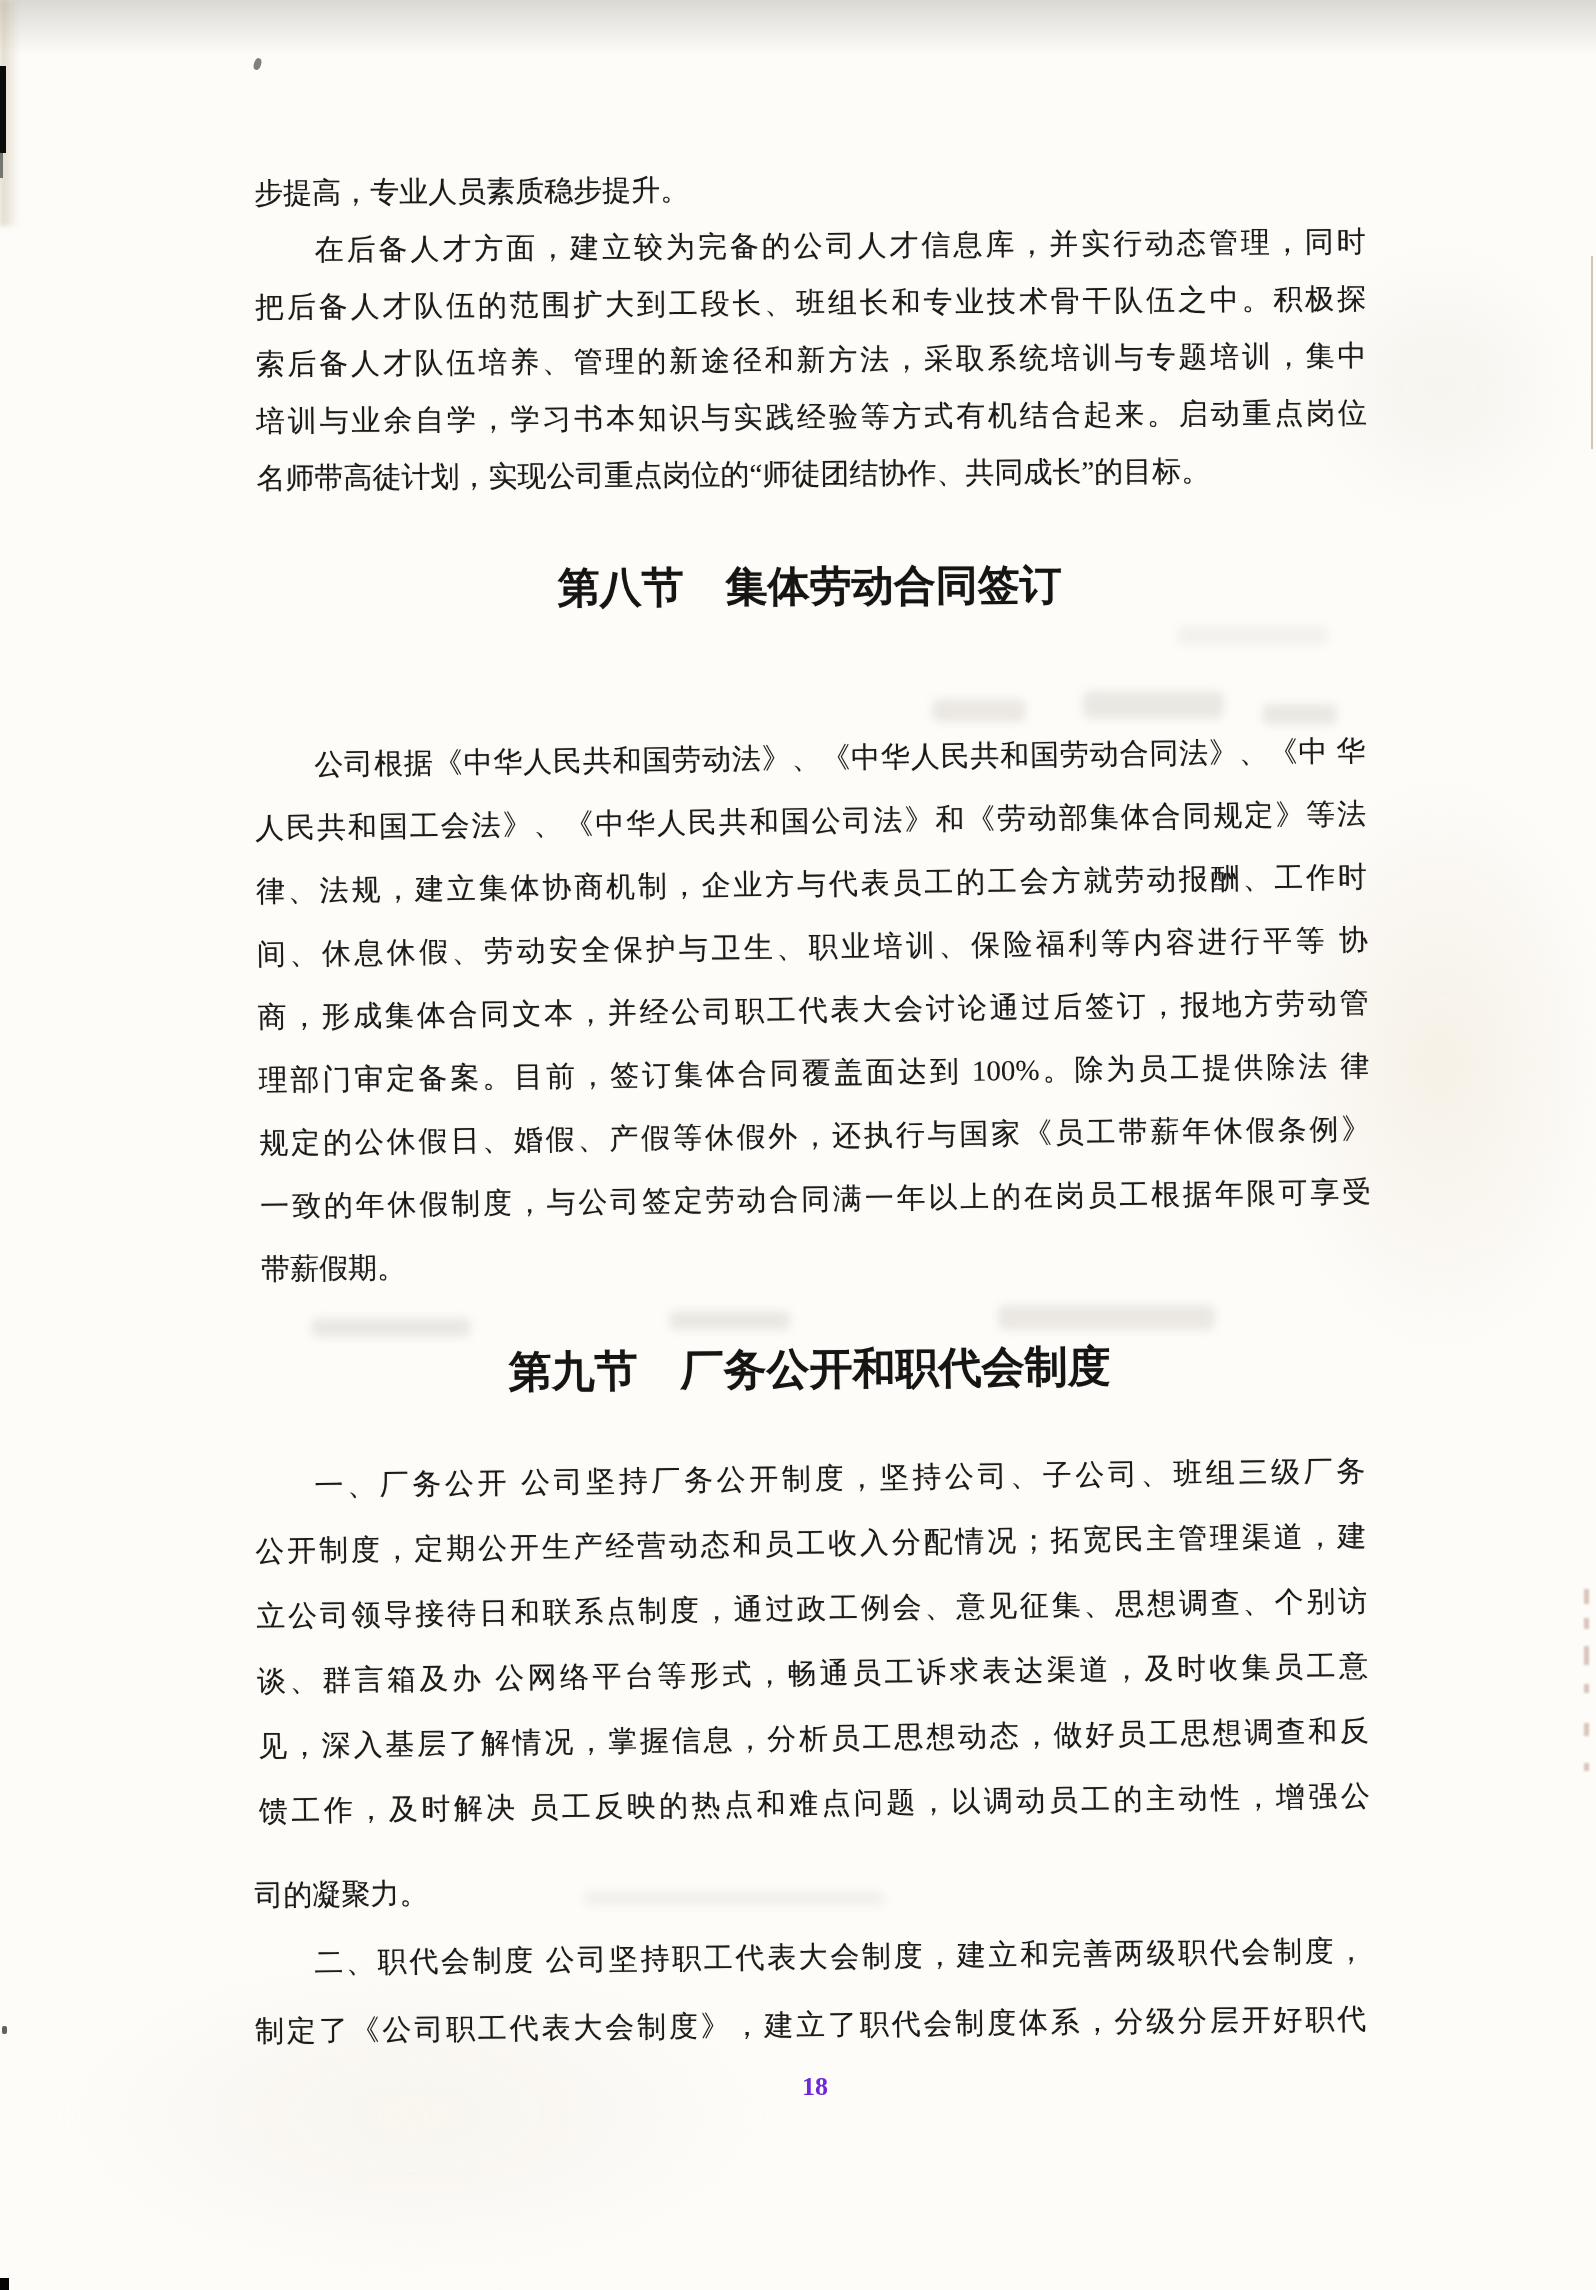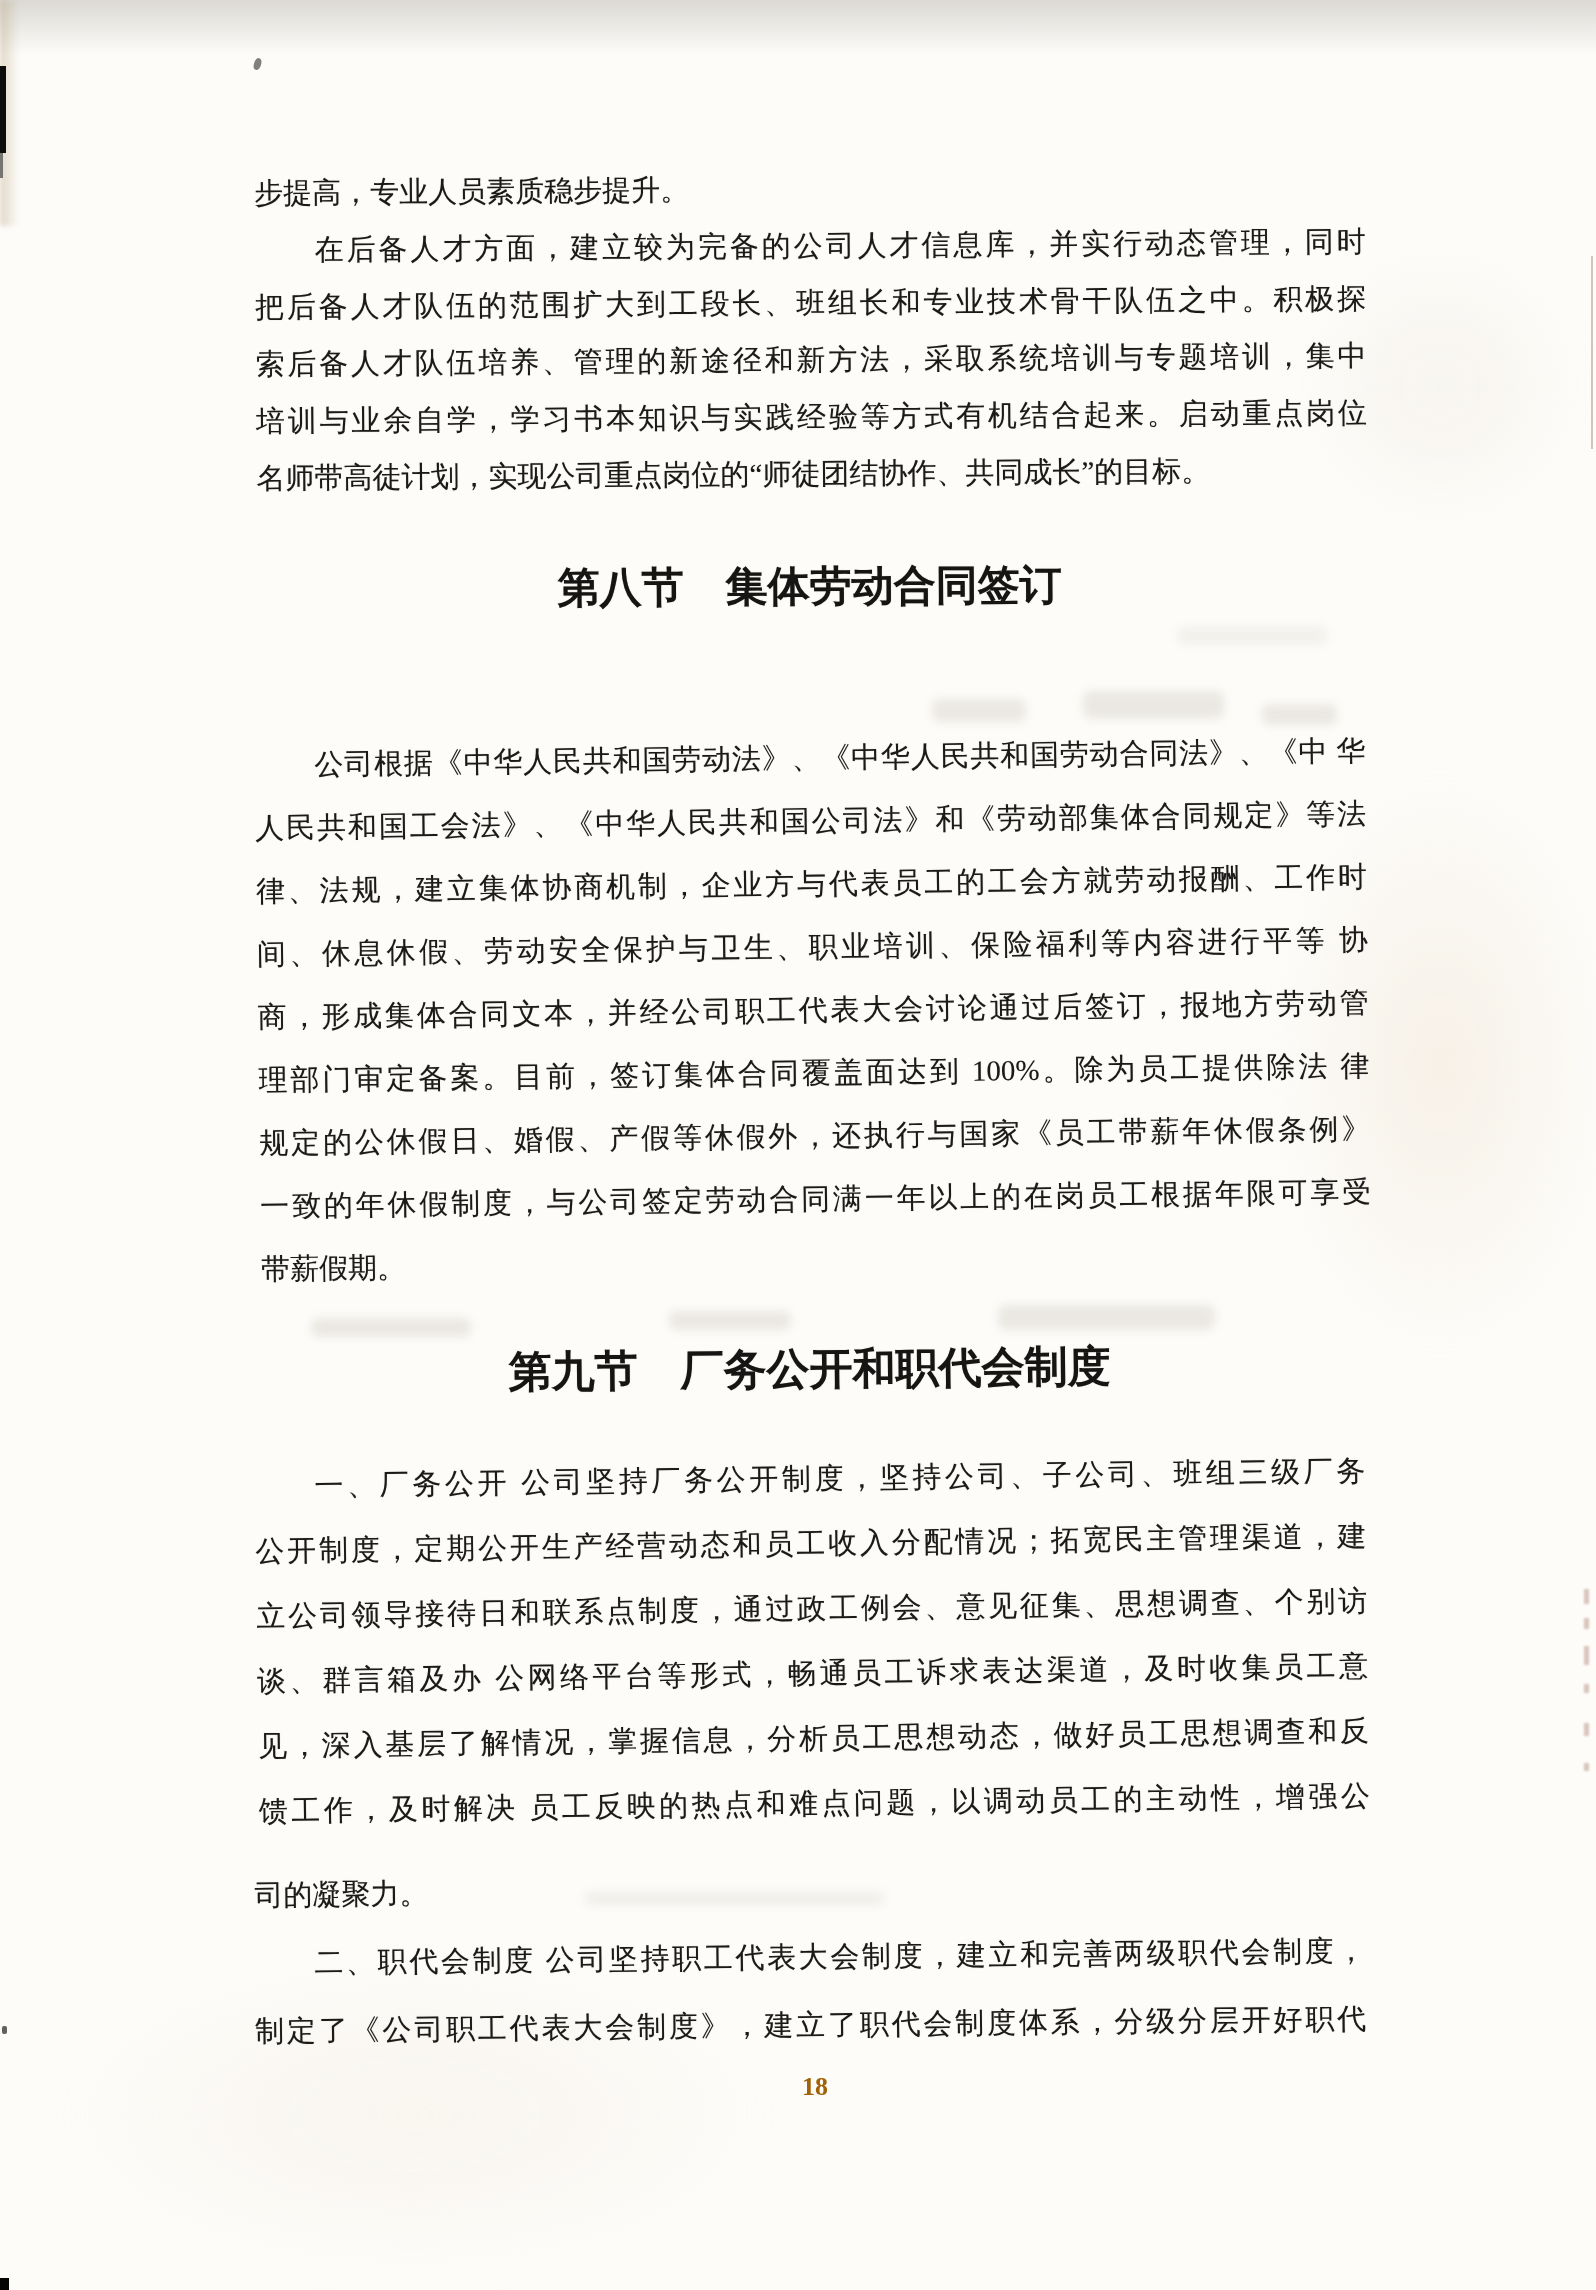--- a/index.html
+++ b/index.html
@@ -69,21 +69,21 @@
   .heading{
     position:absolute;left:254px;width:1111px;text-align:center;
     font-weight:bold;font-size:42px;line-height:49px;
     transform-origin:left top;color:#161513;
     text-shadow:0 0 0.9px rgba(20,20,20,.4);
   }
   .h8{top:566px;transform:rotate(-0.35deg);}
   .h9{top:1350px;font-size:43px;transform:rotate(-0.55deg);}
   .pagenum{
     position:absolute;left:802px;top:2072px;width:56px;
-    font-size:26px;font-weight:bold;text-align:left;color:#a16207;
+    font-size:26px;font-weight:bold;text-align:left;color:#6d28d9;
   }
 </style>
 </head>
 <body>
 
 <div class="shade top-band"></div>
 <div class="shade left-wedge"></div>
 <div class="shade warm1"></div>
 <div class="shade warm2"></div>
 <div class="shade warm3"></div>

